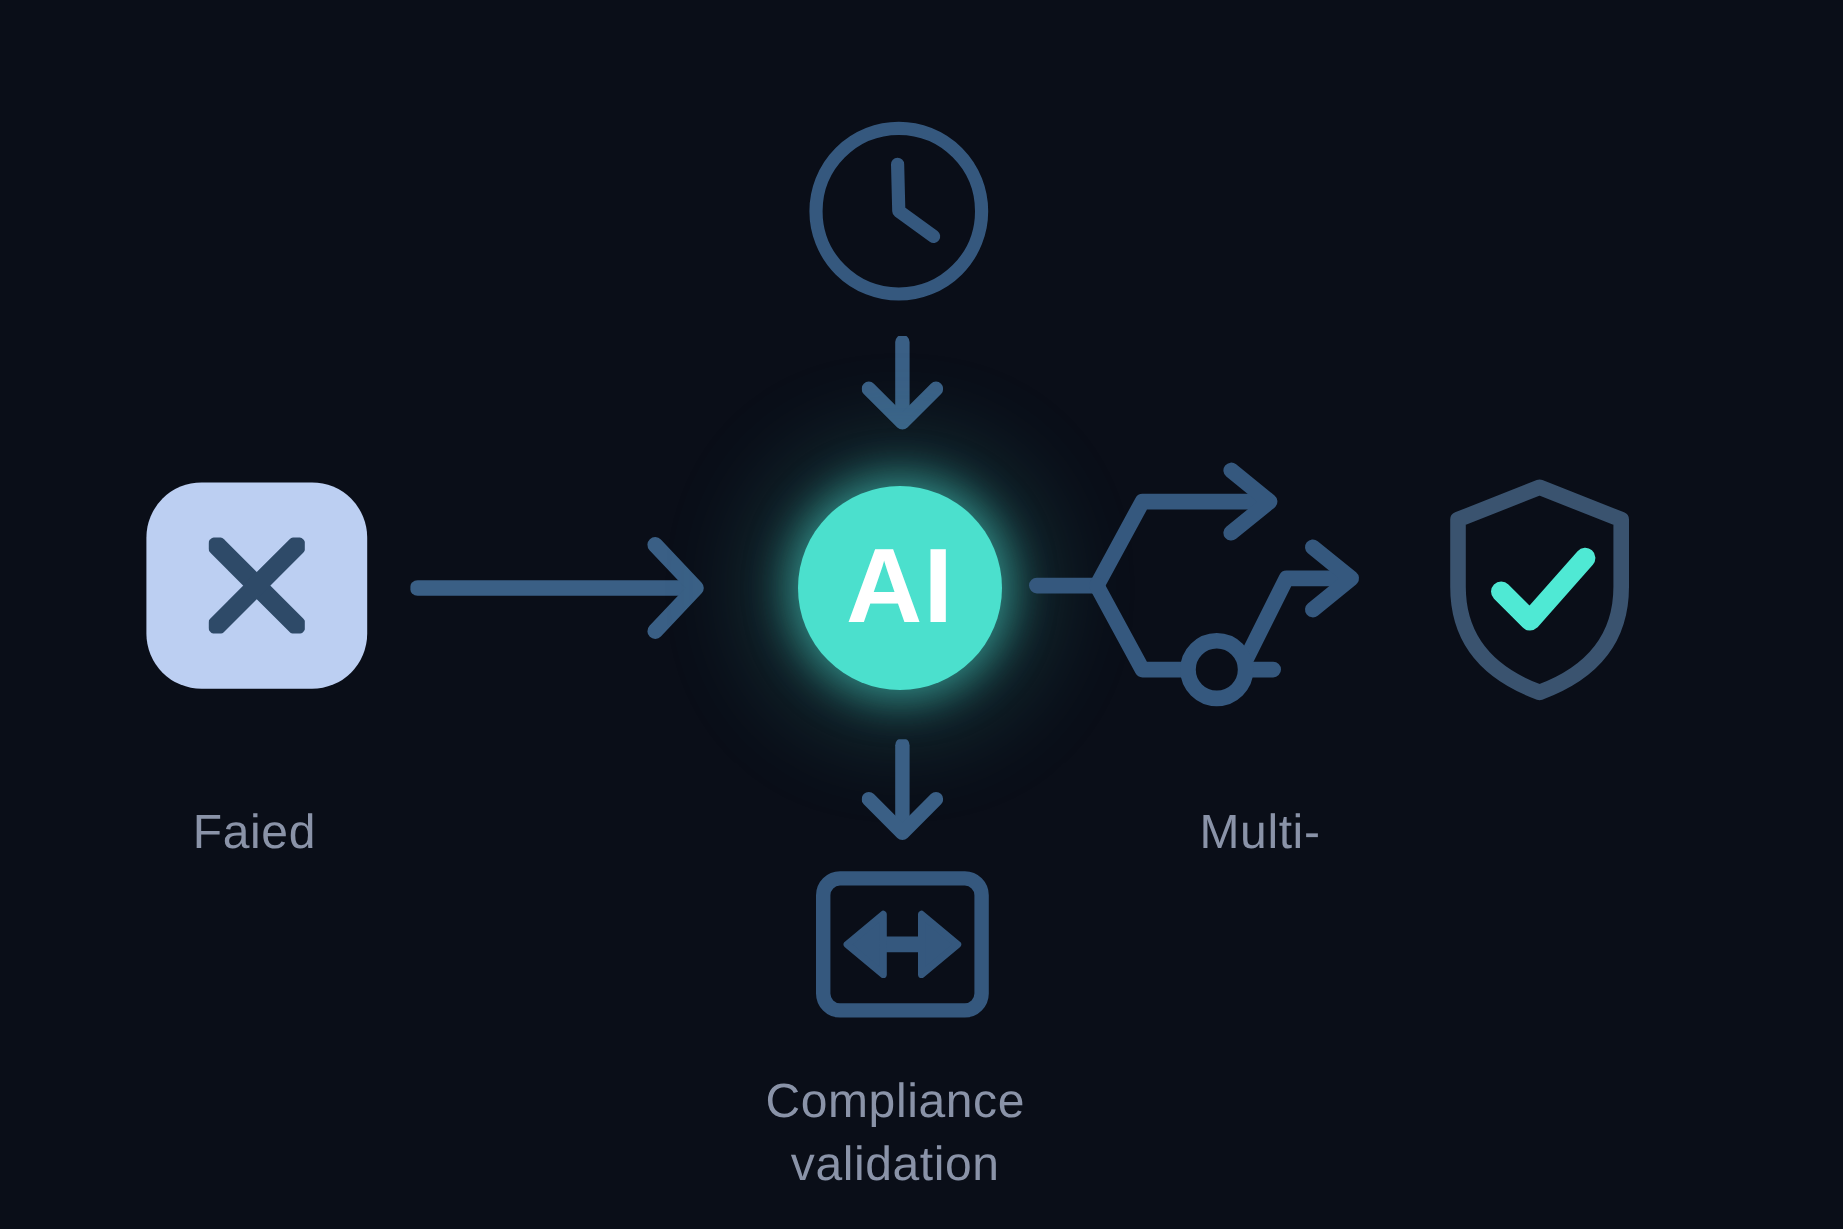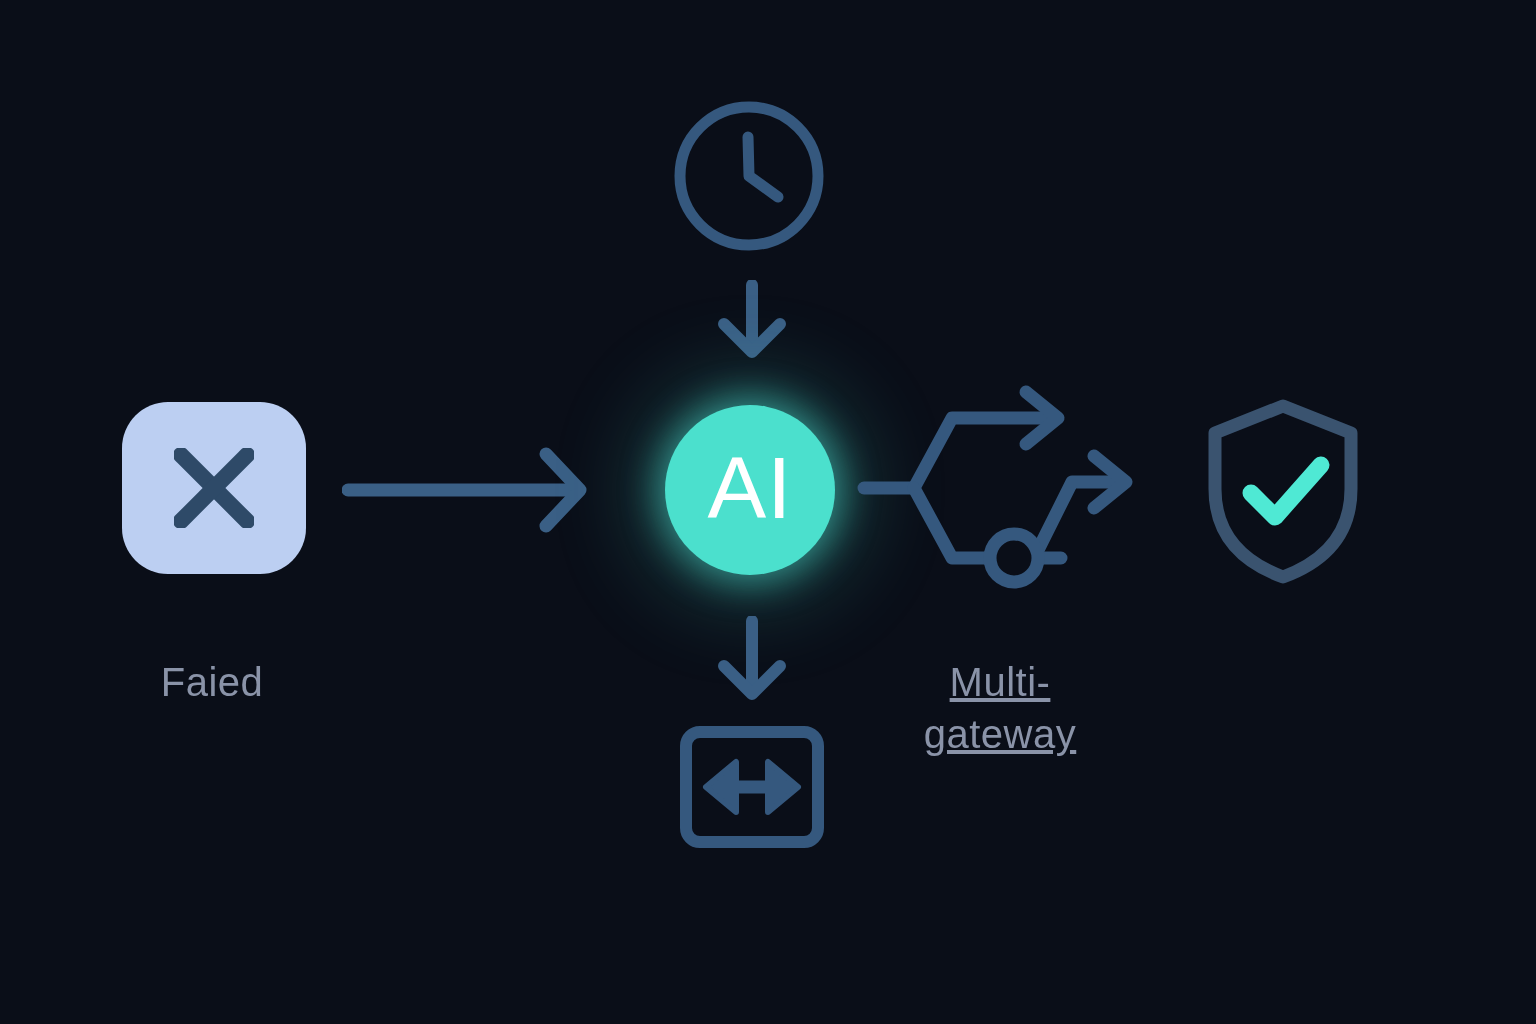--- a/index.html
+++ b/index.html
@@ -53,35 +53,36 @@
     left: 665px; top: 405px;
     width: 170px; height: 170px;
     border-radius: 50%;
     background: var(--ai-teal);
     box-shadow: 0 0 36px 6px rgba(75,224,205,0.55), 0 0 90px 22px rgba(75,224,205,0.28);
     display: flex; align-items: center; justify-content: center;
   }
   .ai-node .ai-text {
     color: var(--ai-text);
     font-size: 88px;
-    font-weight: 400;
+    font-weight: 700;
     letter-spacing: 1px;
     line-height: 1;
     transform: translateY(-2px);
   }
 
   .node-label {
     color: var(--label);
     font-size: 40px;
     line-height: 52px;
     text-align: center;
     letter-spacing: 0.5px;
+    margin-top: 12px;
   }
   .label-failed   { left: 82px;  top: 656px; width: 260px; }
-  .label-gateway  { left: 875px; top: 656px; width: 250px; text-decoration: underline; }
+  .label-gateway  { left: 925px; top: 656px; width: 250px; }
   .label-success  { left: 1132px;top: 656px; width: 290px; }
   .label-compliance { left: 596px; top: 880px; width: 300px; }
 </style>
 </head>
 <body>
 
 <div class="canvas">
 
   <svg class="abs" style="left:669px; top:96px;" width="160" height="160" viewBox="0 0 160 160">
     <circle class="icon-stroke" cx="80" cy="80" r="69" stroke-width="11"></circle>
@@ -133,20 +134,23 @@
     <rect class="icon-stroke" x="8" y="8" width="132" height="110" rx="14" stroke-width="12"></rect>
     <line x1="52" y1="63" x2="96" y2="63" stroke="var(--icon-blue)" stroke-width="13"></line>
     <polygon points="28,63 58,38 58,88" fill="var(--icon-blue)" stroke="var(--icon-blue)" stroke-width="6" stroke-linejoin="round"></polygon>
     <polygon points="120,63 90,38 90,88" fill="var(--icon-blue)" stroke="var(--icon-blue)" stroke-width="6" stroke-linejoin="round"></polygon>
   </svg>
 
   <div class="abs node-label label-failed">Faied</div>
 
   <div class="abs node-label label-gateway">
     <div>Multi-</div>
-    <div>gateway</div>
   </div>
 
   <div class="abs node-label label-success">
   </div>
 
+  <div class="abs node-label label-compliance">
+    <div>Compliance</div>
+    <div>validation</div>
+  </div>
 
 </div>
 
 </body></html>

